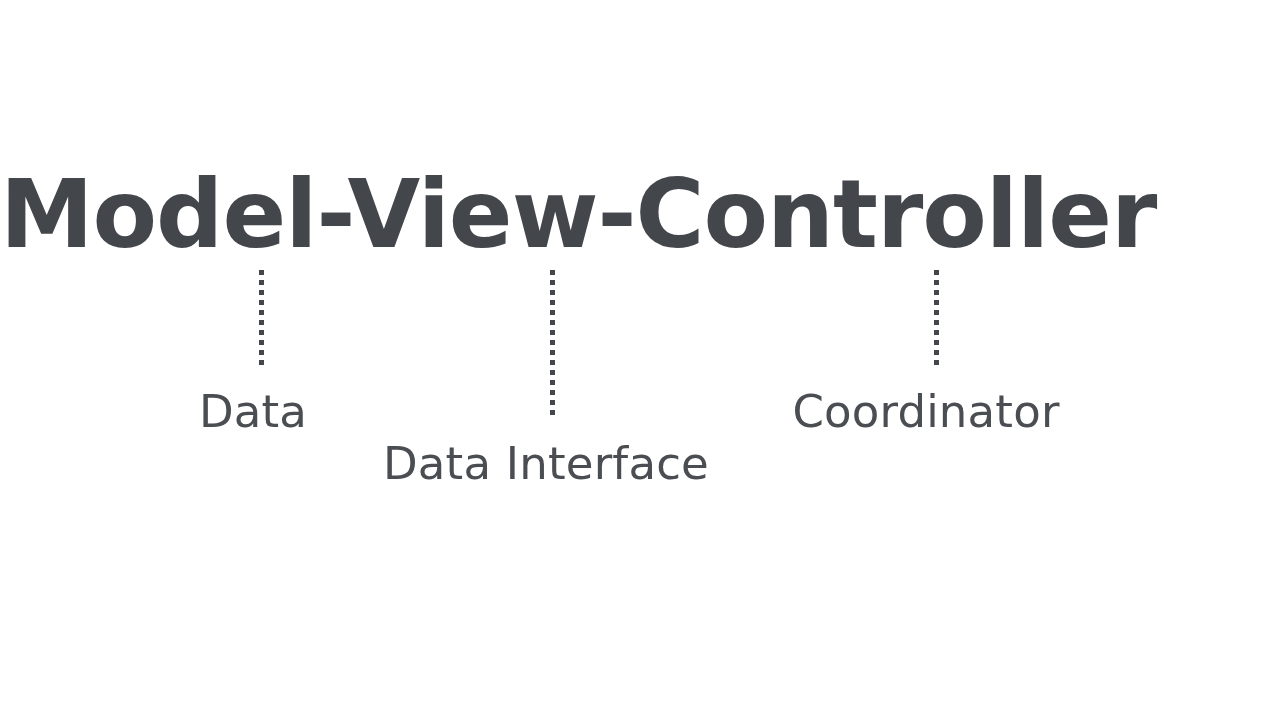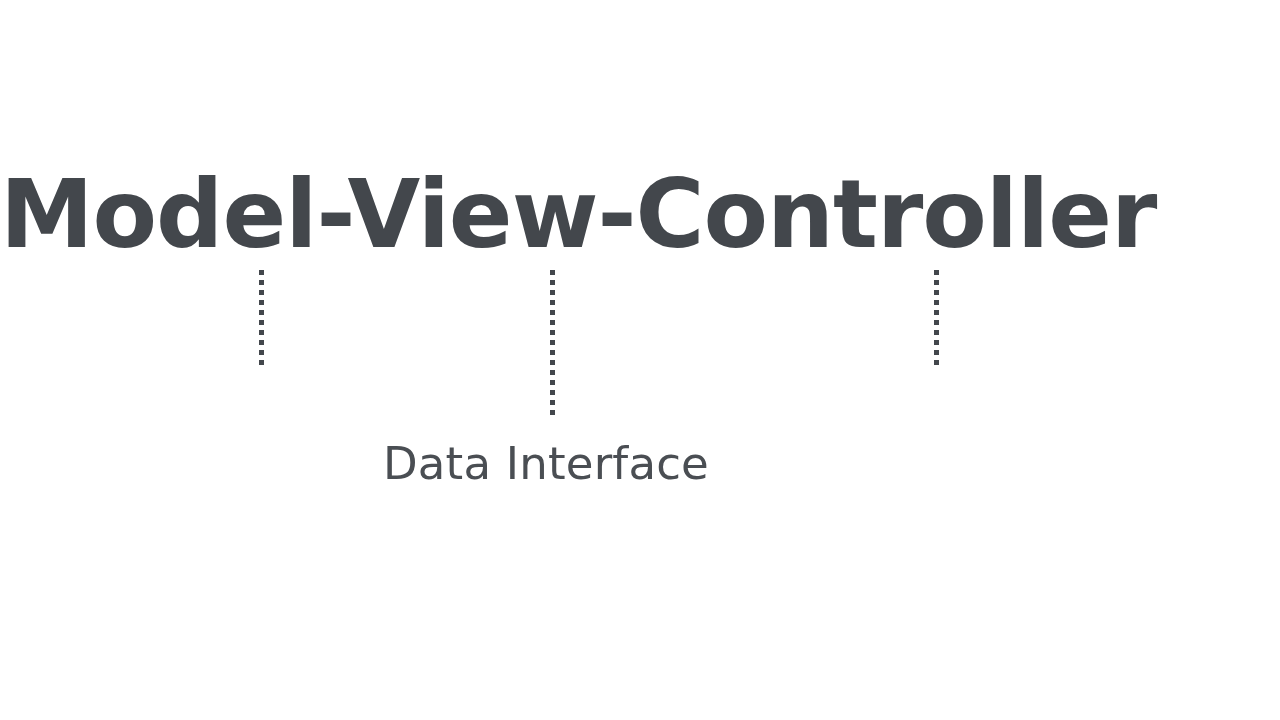--- a/index.html
+++ b/index.html
@@ -97,17 +97,19 @@
 <div id="slide">
 
   <div class="title">Model-View-Controller</div>
 
   <div class="connector" id="connector-model"></div>
 
   <div class="connector" id="connector-view"></div>
 
   <div class="connector" id="connector-controller"></div>
 
+  <div class="label" id="label-data">Data</div>
 
   <div class="label" id="label-user-interface">Data Interface</div>
 
+  <div class="label" id="label-coordinator">Coordinator</div>
 
 </div>
 
 </body></html>

